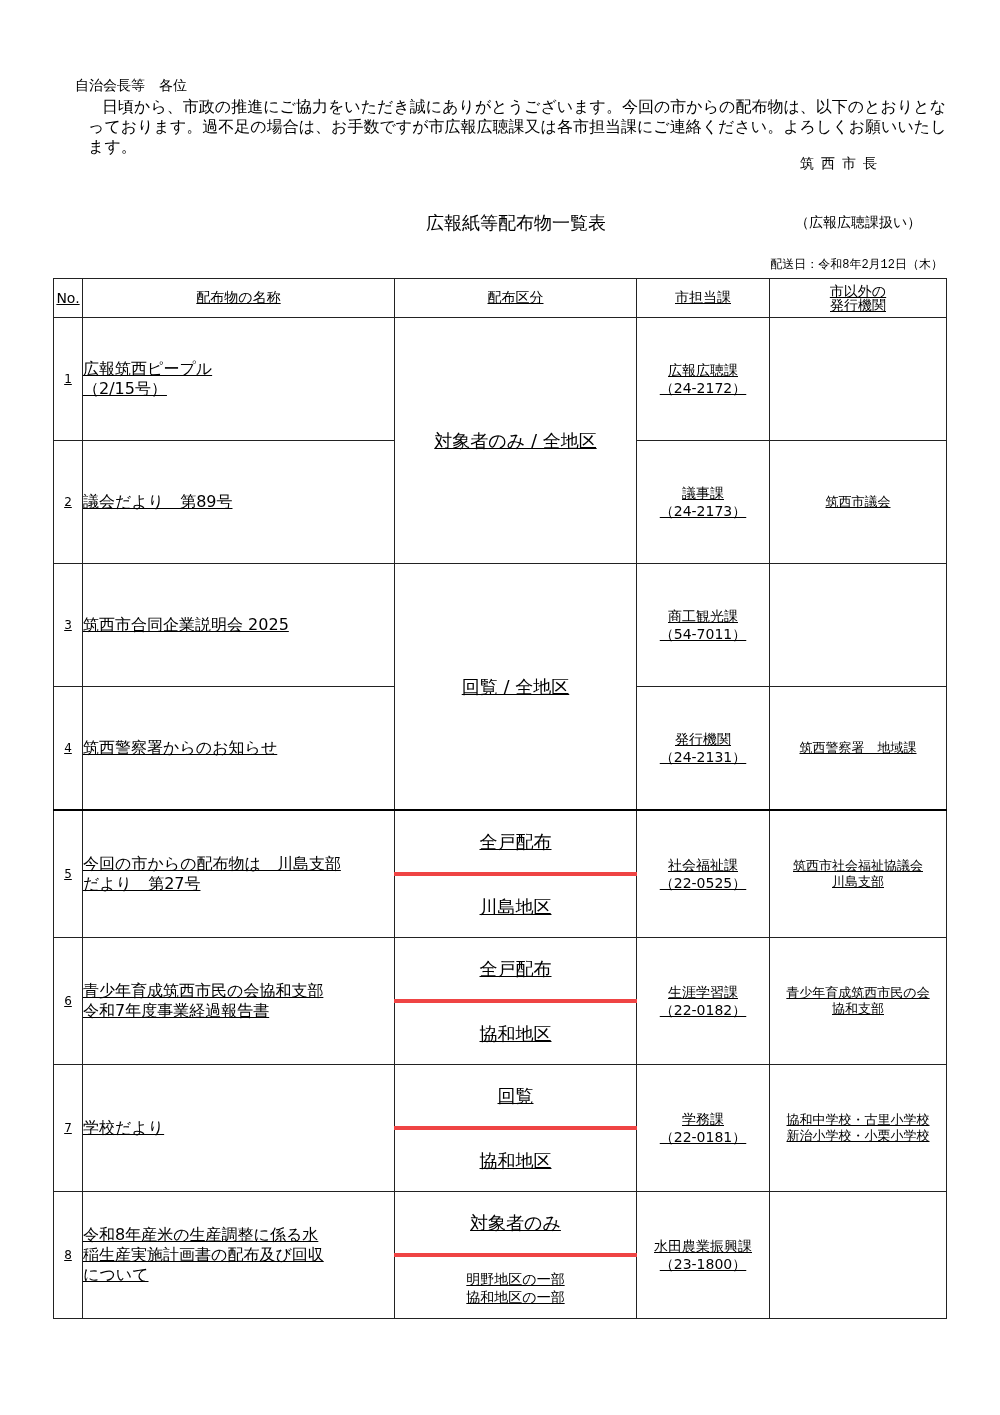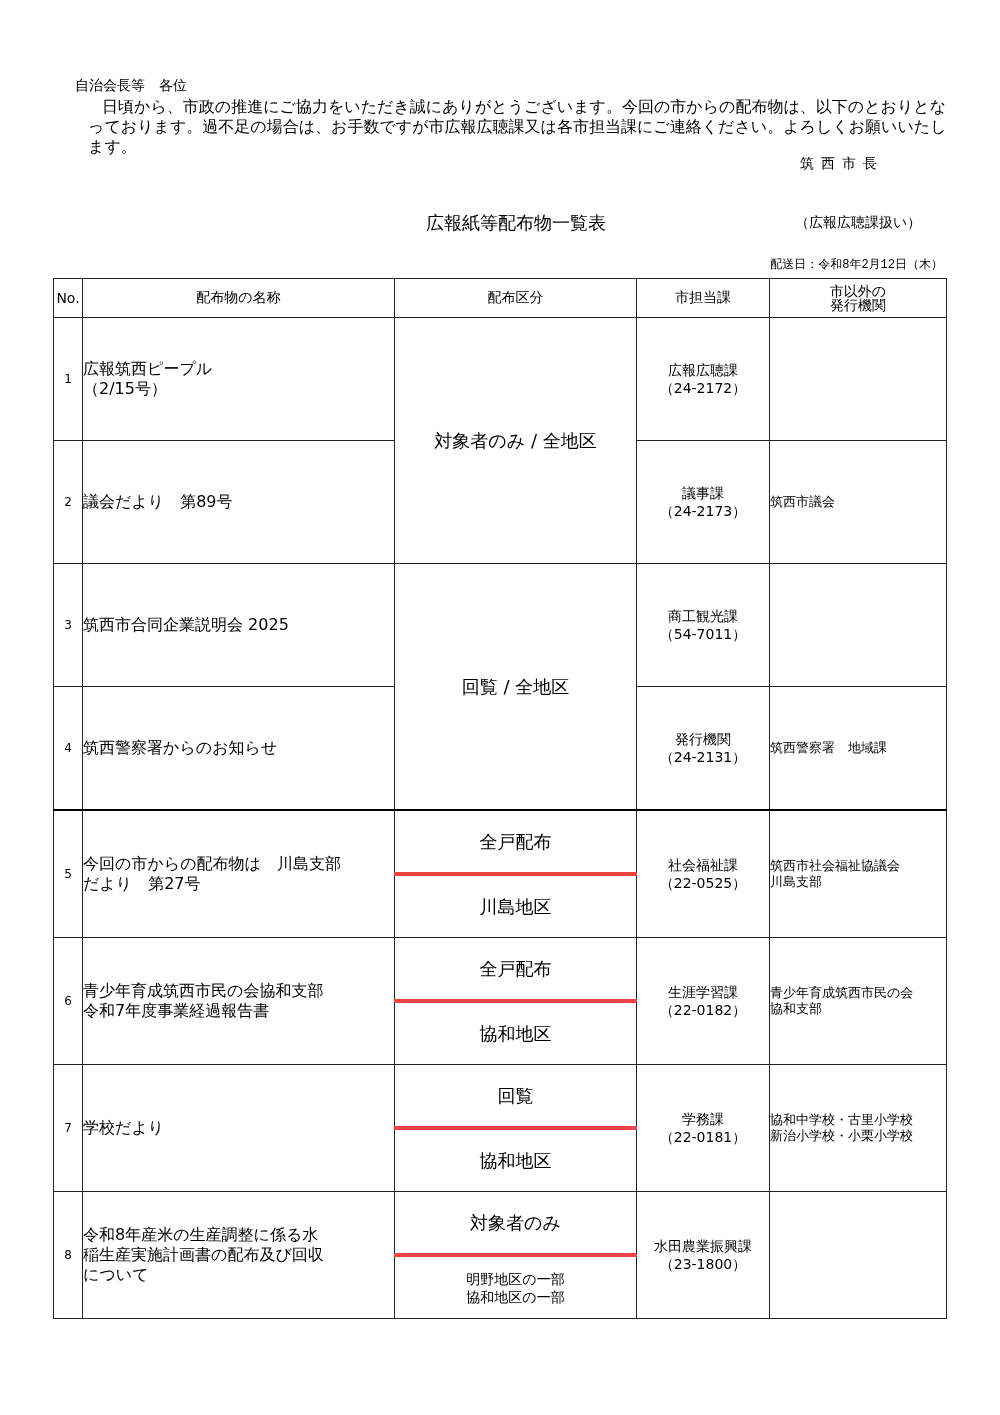--- a/index.html
+++ b/index.html
@@ -5,32 +5,32 @@
   html, body { margin:0; padding:0; background:#ffffff; }
   body { width:1000px; height:1415px; position:relative; font-family:"DejaVu Sans", "Liberation Sans", sans-serif; color:#000; overflow:hidden; }
   .abs { position:absolute;font-family:Liberation Mono, monospace; }
   .greeting { left:75px; top:76px; font-size:14px; line-height:20px; }
   .body-text { left:88px; top:98px; width:860px; font-size:16px; line-height:20px; text-indent:14px; }
   .sig1 { left:800px; top:155px; font-size:14px; letter-spacing:7px; }
   .sig2 { left:795px; top:175px; font-size:14px;margin-top:39px; }
   .title { left:0; width:1000px; top:211px; text-align:center; font-size:18px;margin-left:16px; }
   .date { right:57px; top:256px; font-size:12px; }
   table.list { position:absolute; left:53px; top:278px; width:893px; border-collapse:collapse; table-layout:fixed; }
-  table.list td, table.list th { border:1px solid #222; font-weight:normal; padding:0; }
+  table.list td, table.list th { border:1px solid #222; font-weight:normal; padding:0;text-decoration:underline; }
   table.list th { height:38px; font-size:14px; text-align:center; }
   th.h-small { font-size:12px; line-height:14px; }
   td.no { text-align:center; font-size:12px; }
   td.name { font-size:16px; line-height:20px; padding-left:4px; vertical-align:middle; }
   td.kubun-big { text-align:center; font-size:18px; }
   td.kubun-half { text-align:center; font-size:18px; height:61px; }
   td.kubun-half.top { border-bottom:4px solid #ef4444; }
   td.kubun-half.bot { border-top:1px solid #701a75; }
   td.kubun-small { font-size:14px; line-height:18px; }
   td.tanto { text-align:center; font-size:14px; line-height:18px; }
-  td.org { font-size:13px; line-height:16px; }
+  td.org { text-align:center; font-size:13px; line-height:16px; }
   tr.r-full td { height:122px; }
   tr.thick-top td { border-top:2px solid #000; }
   .line { display:block; }
 </style>
 </head>
 <body>
 
 <div class="abs greeting">自治会長等　各位</div>
 <div class="abs body-text">日頃から、市政の推進にご協力をいただき誠にありがとうございます。今回の市からの配布物は、以下のとおりとなっております。過不足の場合は、お手数ですが市広報広聴課又は各市担当課にご連絡ください。よろしくお願いいたします。</div>
 <div class="abs sig1">筑西市長</div>

